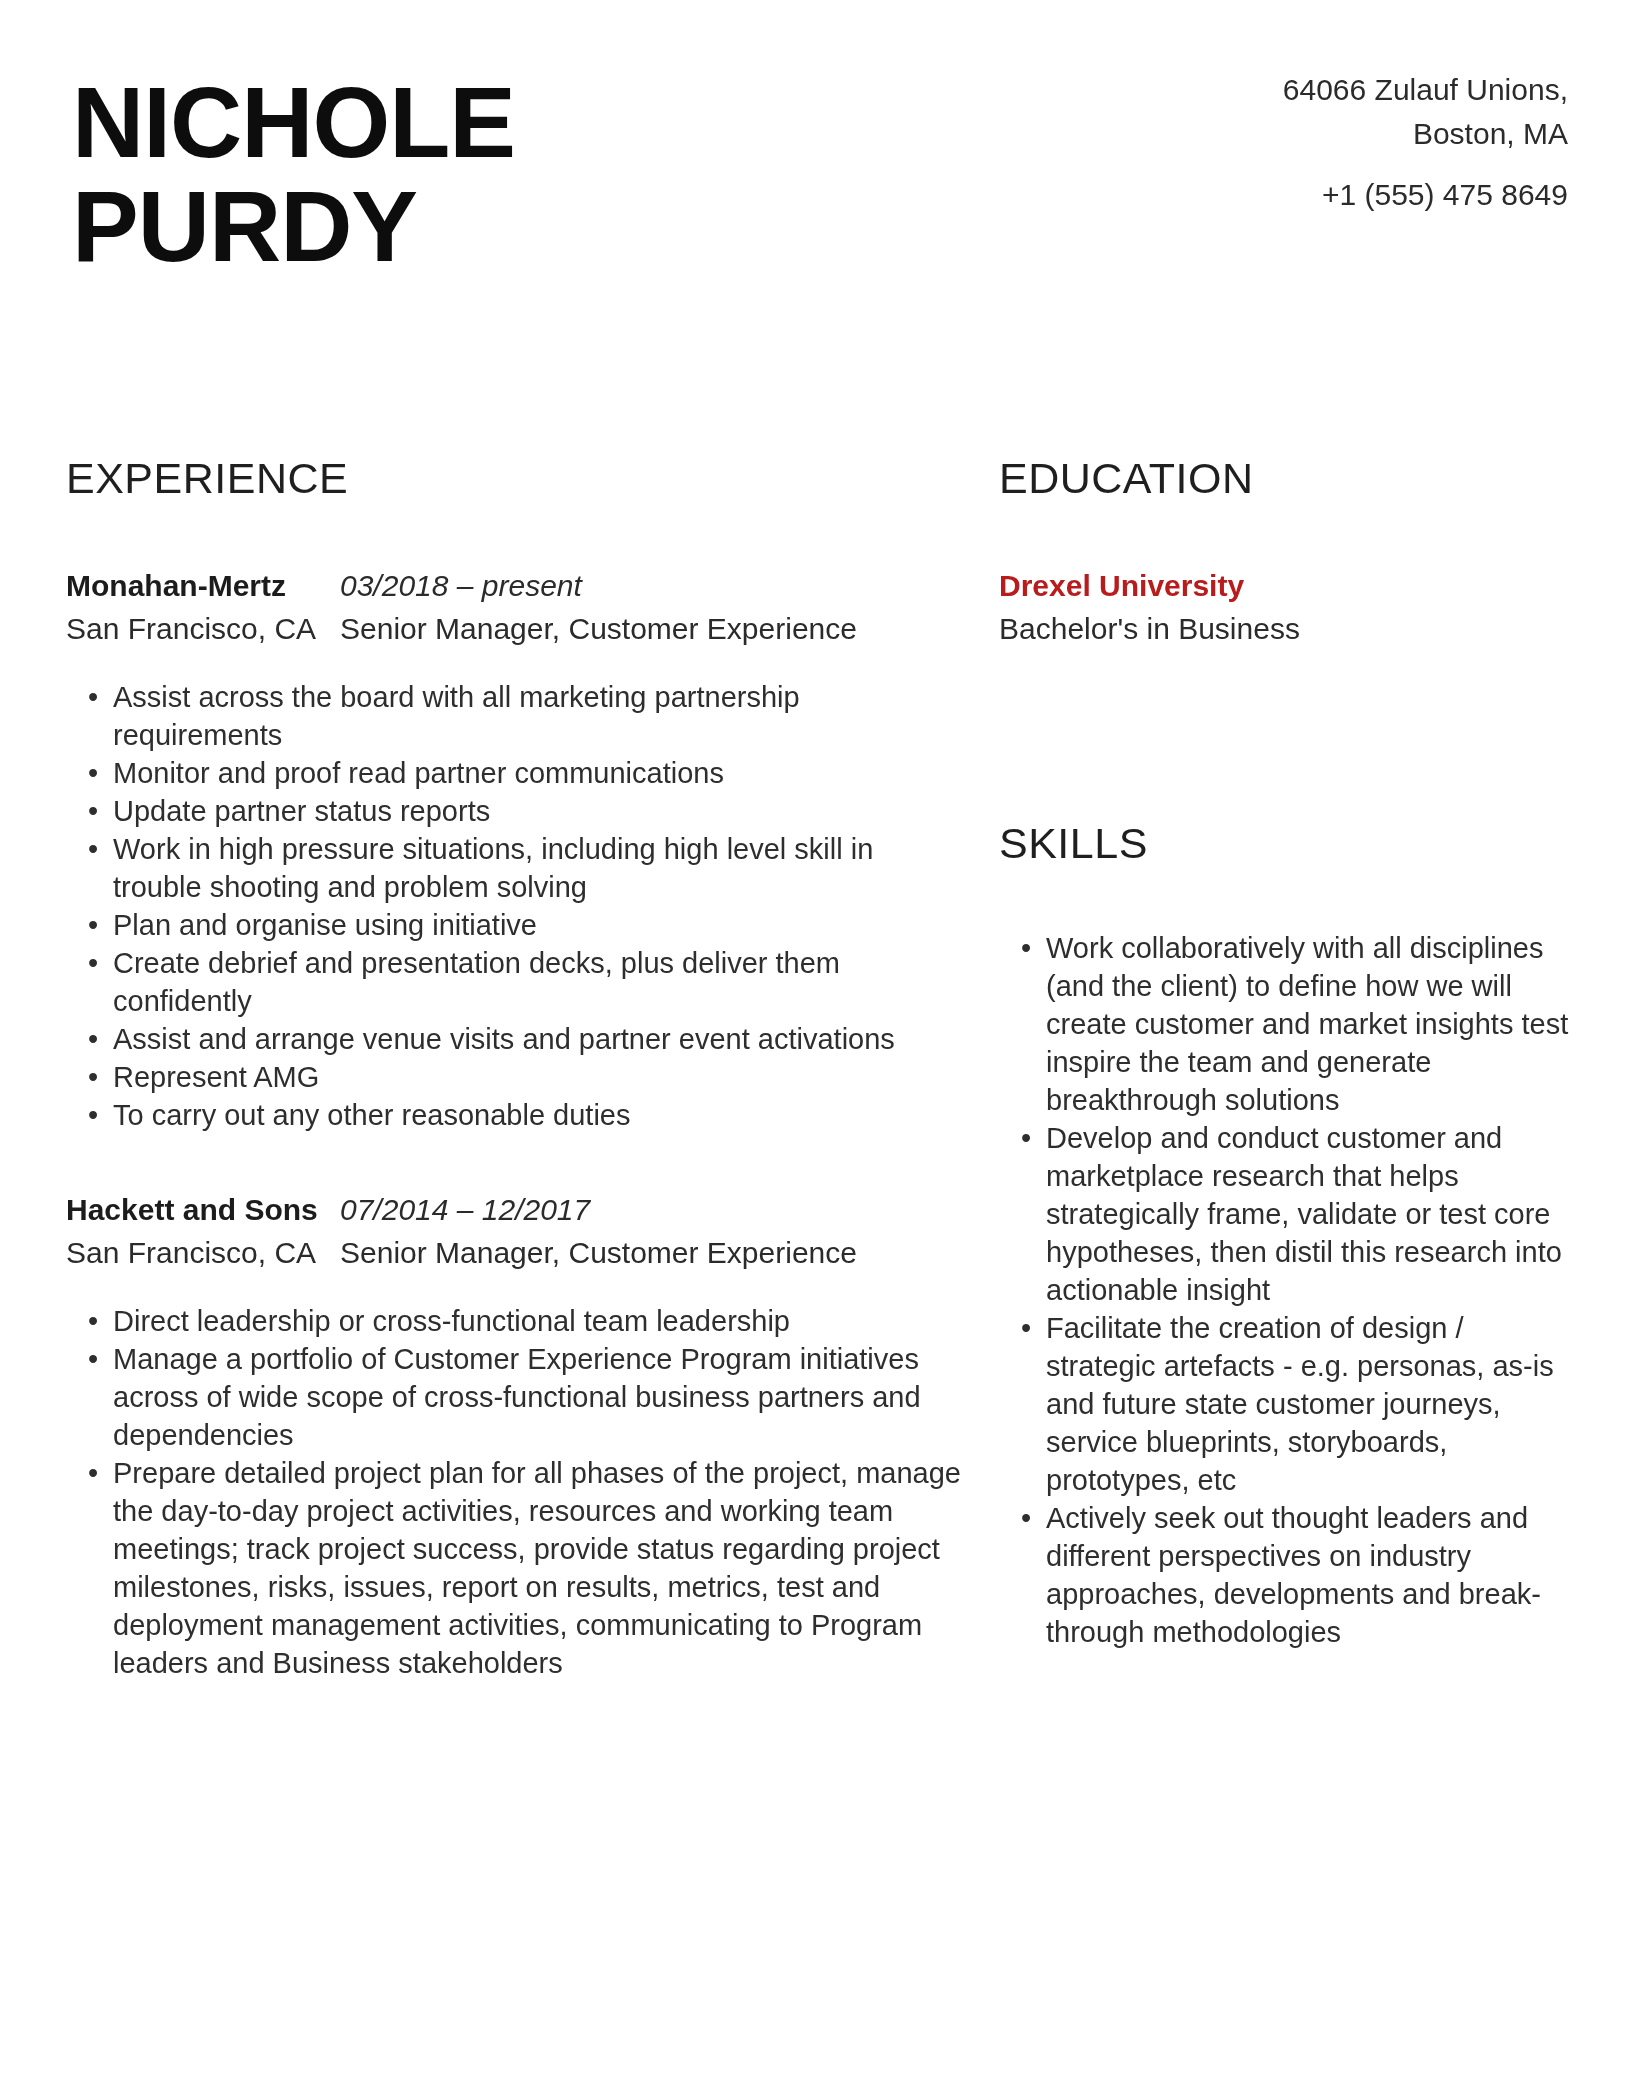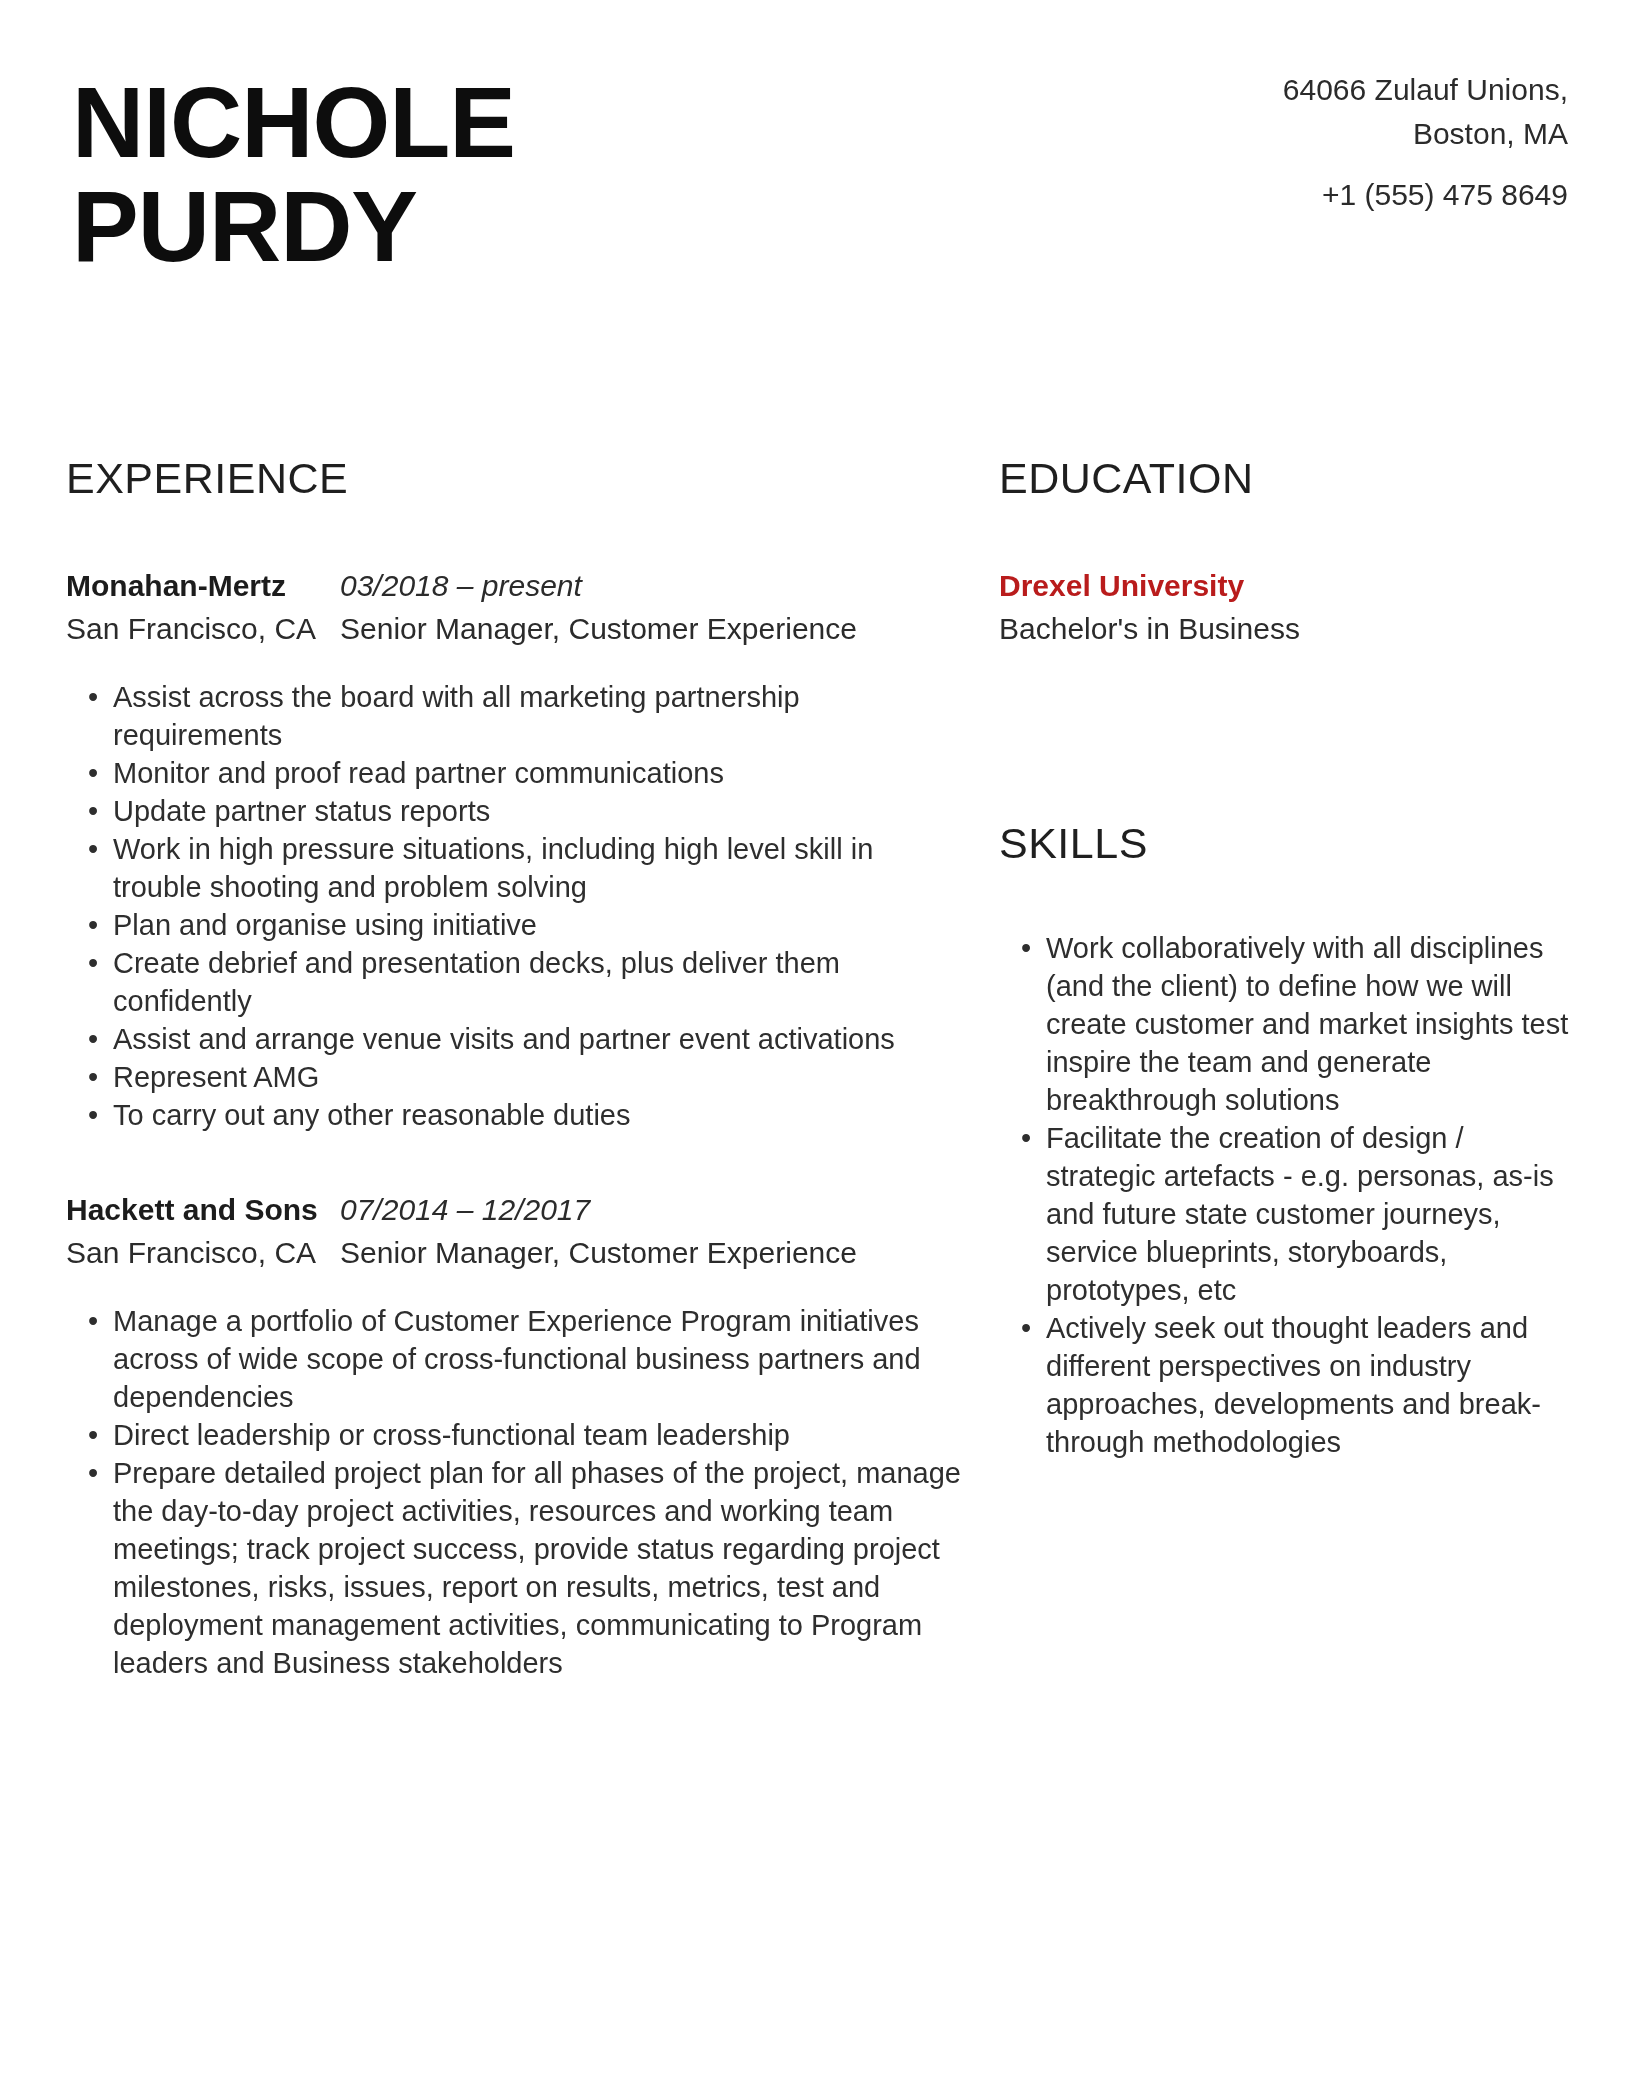--- a/index.html
+++ b/index.html
@@ -127,37 +127,38 @@
     </div>
 
     <div class="job">
       <div class="job-header">
         <div class="company-name">Hackett and Sons</div>
         <div class="job-dates">07/2014 – 12/2017</div>
         <div class="job-location">San Francisco, CA</div>
         <div class="job-title">Senior Manager, Customer Experience</div>
       </div>
       <ul class="bullets">
+        <li>Direct leadership or cross-functional team leadership</li>
         <li>Manage a portfolio of Customer Experience Program initiatives across of wide scope of cross-functional business partners and dependencies</li>
-        <li>Direct leadership or cross-functional team leadership</li>
         <li>Prepare detailed project plan for all phases of the project, manage the day-to-day project activities, resources and working team meetings; track project success, provide status regarding project milestones, risks, issues, report on results, metrics, test and deployment management activities, communicating to Program leaders and Business stakeholders</li>
       </ul>
     </div>
   </div>
 
   <div class="col col-right">
     <div class="education-section">
       <h2 class="section-heading">EDUCATION</h2>
       <div class="edu-school">Drexel University</div>
       <div class="edu-degree">Bachelor's in Business</div>
     </div>
 
     <div class="skills-section">
       <h2 class="section-heading">SKILLS</h2>
       <ul class="bullets">
         <li>Work collaboratively with all disciplines (and the client) to define how we will create customer and market insights test inspire the team and generate breakthrough solutions</li>
+        <li>Develop and conduct customer and marketplace research that helps strategically frame, validate or test core hypotheses, then distil this research into actionable insight</li>
         <li>Facilitate the creation of design / strategic artefacts - e.g. personas, as-is and future state customer journeys, service blueprints, storyboards, prototypes, etc</li>
         <li>Actively seek out thought leaders and different perspectives on industry approaches, developments and break-through methodologies</li>
       </ul>
     </div>
   </div>
 
 </div>
 
 </body></html>

